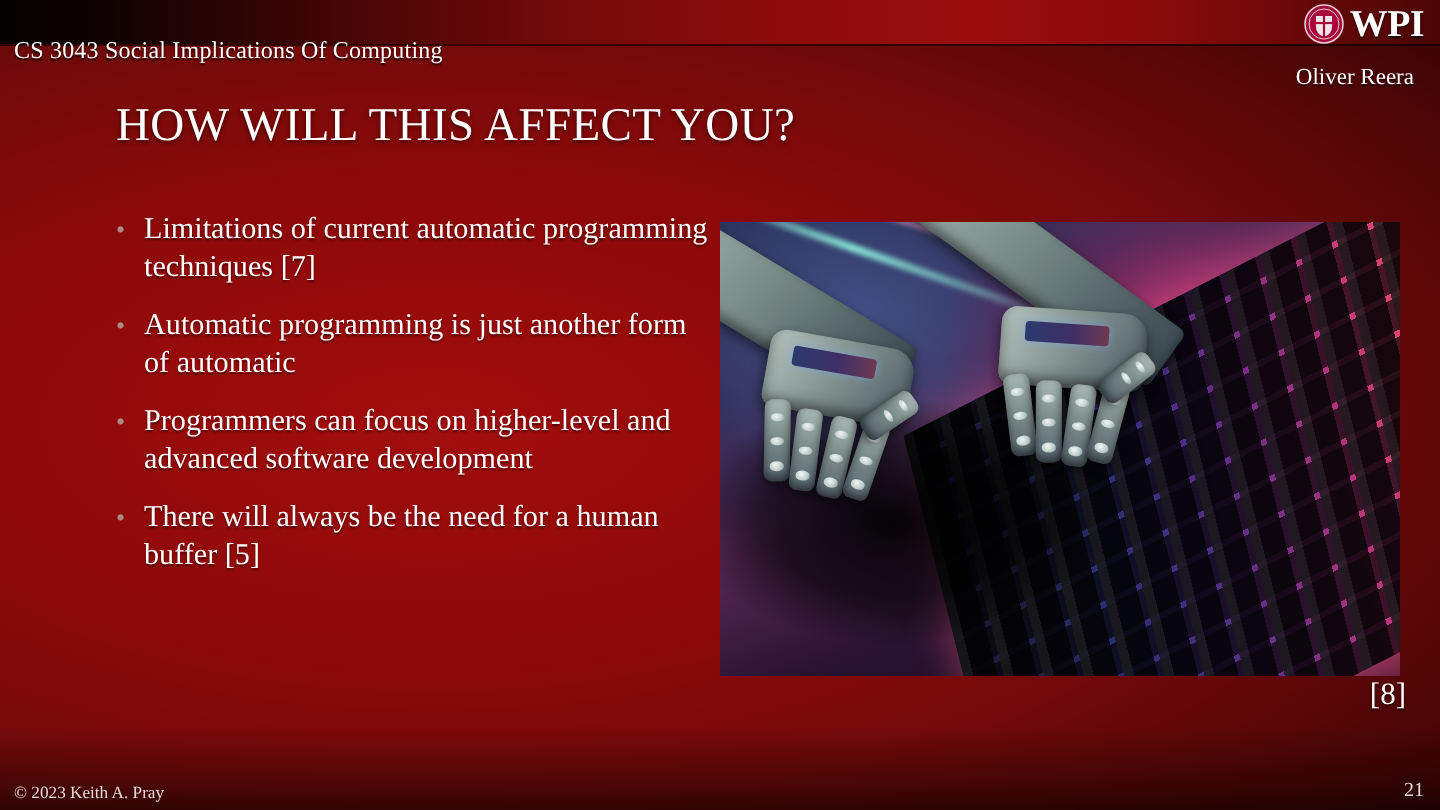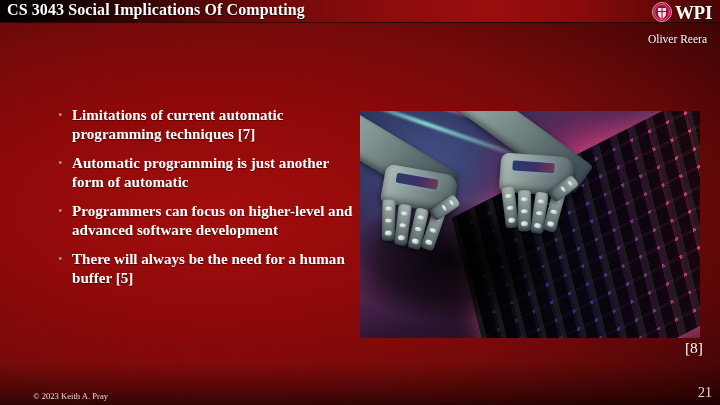--- a/index.html
+++ b/index.html
@@ -24,23 +24,23 @@
     left: 0; top: 0;
     width: 720px; height: 22px;
     background: linear-gradient(90deg,
         #050101 0%, #0c0202 6%, #2a0404 16%, #4d0606 26%,
         #760a0a 40%, #8e0c0c 55%, #9a0d0d 68%, #8a0b0b 80%,
         #6a0808 90%, #4a0606 100%);
     box-shadow: 0 1px 0 rgba(0,0,0,0.55);
   }
   #header-title {
     position: absolute;
-    left: 7px; top: 1px;
-    font-size: 16px;
-    font-weight: bold;
+    left: 7px; top: 18px;
+    font-size: 12px;
+    font-weight: normal;
     color: #ffffff;
     letter-spacing: 0.1px;
     white-space: nowrap;
     text-shadow: 0 1px 1px rgba(0,0,0,0.85);
   }
   
   #wpi-logo {
     position: absolute;
     right: 8px; top: 0px;
     display: flex;
@@ -97,21 +97,20 @@
     color: #b08b84;
     text-align: left;
     padding-left: 1px;
   }
   .bullet-text {
     flex: 1 1 auto;
     font-size: 15.1px;
     line-height: 18.5px;
     color: #ffffff;
     text-shadow: 0 1px 1px rgba(0,0,0,0.5);
-    font-weight: bold;
   }
   
   #slide-image {
     position: absolute;
     left: 360px; top: 111px;
     width: 340px; height: 227px;
     overflow: hidden;
     background: #07060e;
   }
   .img-layer { position: absolute; inset: 0; }
@@ -241,26 +240,25 @@
     font-size: 15.5px;
     color: #ffffff;
     text-shadow: 0 1px 1px rgba(0,0,0,0.5);
   }
   
   #footer-copyright {
     position: absolute;
     left: 7px; bottom: 4px;
     font-size: 8.6px;
     color: #e6d8d8;
-    margin-left: 26px;
   }
   #footer-pagenum {
     position: absolute;
     right: 8px; bottom: 4px;
-    font-size: 14px;
+    font-size: 10px;
     color: #e6d8d8;
   }
   #footer-fade {
     position: absolute;
     left: 0; bottom: 0;
     width: 720px; height: 42px;
     background: linear-gradient(180deg, rgba(0,0,0,0) 0%, rgba(20,1,1,0.42) 70%, rgba(10,0,0,0.62) 100%);
     pointer-events: none;
   }
 </style>
@@ -280,20 +278,21 @@
       <circle cx="20" cy="20" r="15" fill="none" stroke="#e7cdd4" stroke-width="1"></circle>
       <path d="M12 12 h16 v11 q0 7 -8 10 q-8 -3 -8 -10 z" fill="#f2e6ea"></path>
       <path d="M20 12 v21" stroke="#a9093a" stroke-width="2.2"></path>
       <path d="M12 19 h16" stroke="#a9093a" stroke-width="2.2"></path>
     </svg>
     <span id="wpi-wordmark">WPI</span>
   </div>
 
   <div id="author-name">Oliver Reera</div>
 
+  <div id="slide-title">HOW WILL THIS AFFECT YOU?</div>
 
   <div id="bullet-list">
     <div class="bullet-item">
       <span class="bullet-marker">•</span>
       <span class="bullet-text">Limitations of current automatic programming techniques [7]</span>
     </div>
     <div class="bullet-item">
       <span class="bullet-marker">•</span>
       <span class="bullet-text">Automatic programming is just another form of automatic</span>
     </div>

